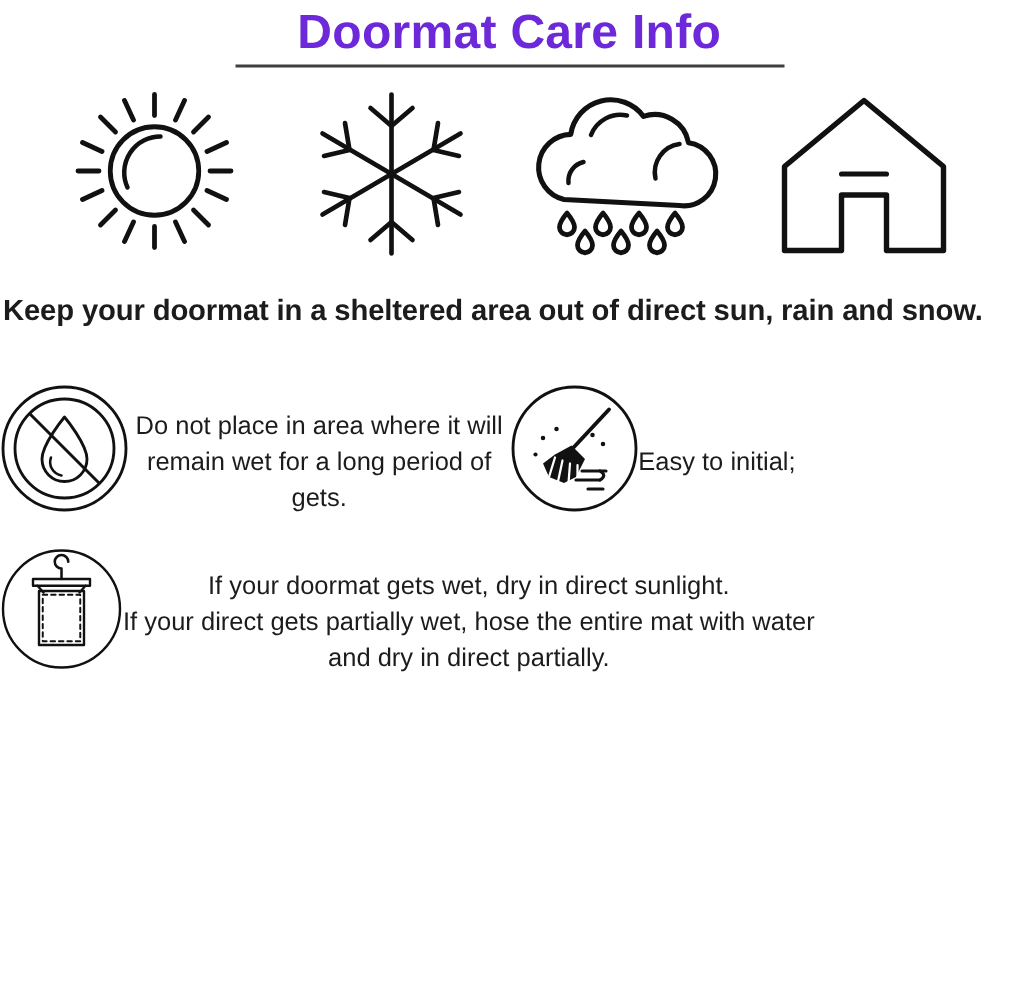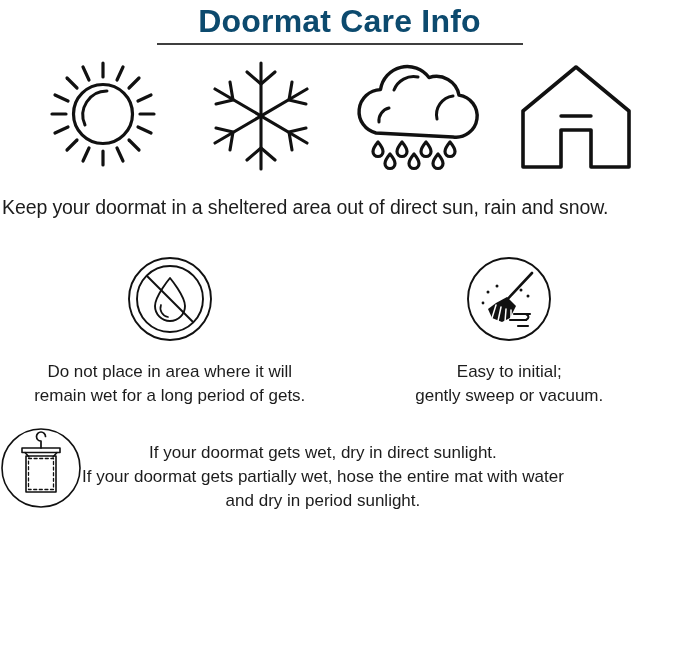--- a/index.html
+++ b/index.html
@@ -20,21 +20,21 @@
   .title-block {
     width: 100%;
     text-align: center;
     padding-top: 2px;
   }
   .title {
     font-family: "Liberation Sans", sans-serif;
     font-size: 32px;
     font-weight: 700;
     letter-spacing: 0.2px;
-    color: #0c4a6e;
+    color: #6d28d9;
     line-height: 38px;
     margin: 0;
   }
   .title-rule {
     width: 366px;
     height: 2px;
     background: #3f3f3f;
     margin: 3px auto 0 auto;
   }
 
@@ -57,33 +57,34 @@
 
   
   .intro {
     padding: 16px 2px 0 2px;
     font-family: "Liberation Sans", sans-serif;
     font-size: 19.5px;
     line-height: 29px;
     color: #1c1c1c;
     letter-spacing: -0.1px;
     text-align: left;
+    font-weight: bold;
   }
   .intro div { white-space: nowrap; }
 
   
   .pair-row {
     display: flex;
     margin-top: 34px;
     width: 100%;
   }
   .pair-col {
     flex: 1 1 50%;
     display: flex;
-    flex-direction: column;
+    flex-direction: row;
     align-items: center;
   }
   .circle-icon {
     display: block;
   }
   .caption {
     margin-top: 14px;
     font-family: "Liberation Sans", sans-serif;
     font-size: 17px;
     line-height: 24px;
@@ -241,35 +242,34 @@
           <circle cx="22" cy="36" r="1.5"></circle>
           <circle cx="31" cy="30" r="1.5"></circle>
           <circle cx="55" cy="34" r="1.5"></circle>
           <circle cx="62" cy="40" r="1.5"></circle>
           <circle cx="17" cy="47" r="1.4"></circle>
         </g>
       </svg>
     </span>
     <div class="caption">
       <div>Easy to initial;</div>
-      <div>gently sweep or vacuum.</div>
     </div>
   </div>
 
 </div>
 
 <div class="bottom-block">
   <span class="circle-icon">
     <svg width="82" height="82" viewBox="0 0 82 82" fill="none" stroke="#111111" stroke-width="1.6" stroke-linecap="round" stroke-linejoin="round">
       <circle cx="41" cy="41" r="39"></circle>
       <path d="M41 21 L41 14 a4.5 4.5 0 1 1 4.5 -4.5" stroke-width="1.7"></path>
       <rect x="22" y="21" width="38" height="4.5"></rect>
       <path d="M25 25.5 L29 30 M57 25.5 L53 30"></path>
       <rect x="26" y="29" width="30" height="36"></rect>
       <rect x="28.5" y="31.5" width="25" height="31" stroke-dasharray="3 2.6" stroke-width="1.3"></rect>
     </svg>
   </span>
   <div class="bottom-caption">
     <div>If your doormat gets wet, dry in direct sunlight.</div>
-    <div>If your doormat gets partially wet, hose the entire mat with water</div>
-    <div>and dry in period sunlight.</div>
+    <div>If your direct gets partially wet, hose the entire mat with water</div>
+    <div>and dry in direct partially.</div>
   </div>
 </div>
 
 </body></html>

